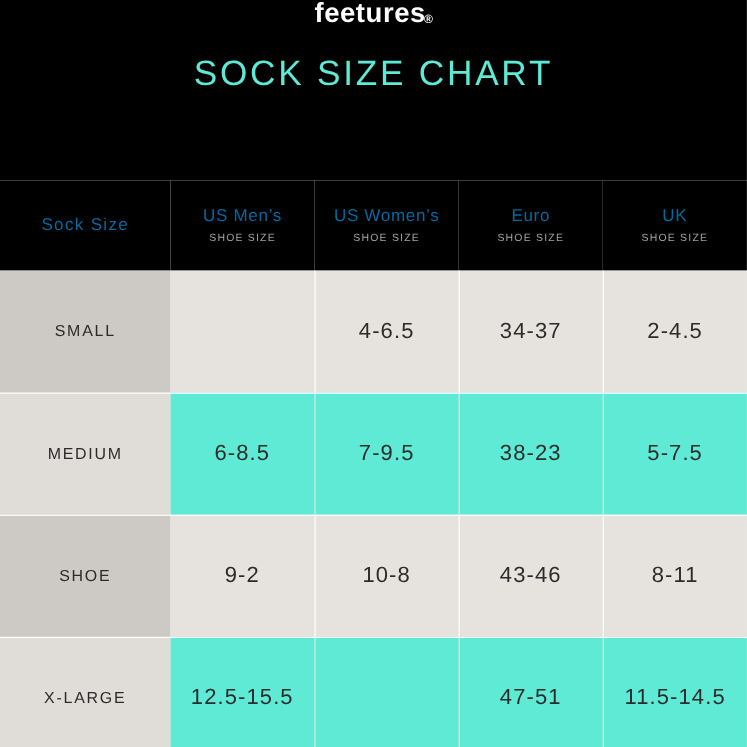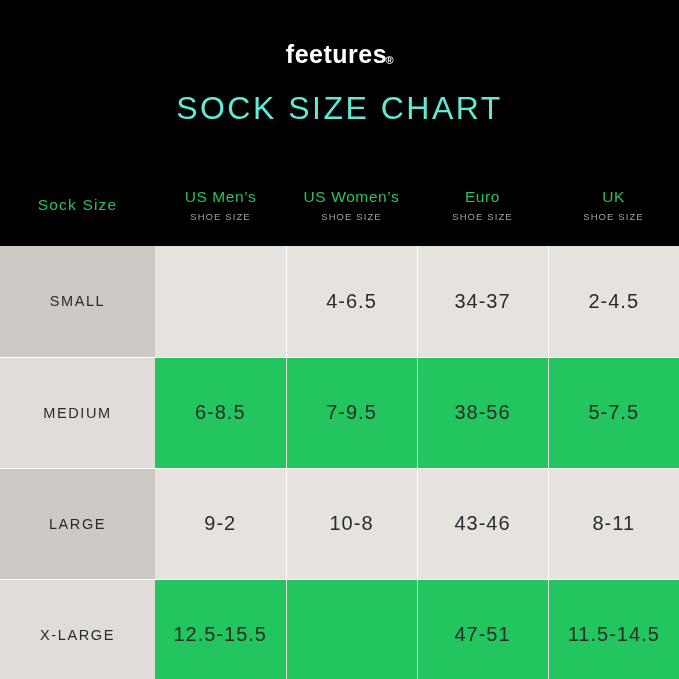--- a/index.html
+++ b/index.html
@@ -23,21 +23,20 @@
   
   .header {
     background: #000000;
     height: 164px;
     width: 100%;
     box-sizing: border-box;
     display: flex;
     flex-direction: column;
     align-items: center;
     justify-content: flex-start;
-    padding-top: 42px;
   }
   .brand {
     color: #ffffff;
     font-size: 25px;
     font-weight: bold;
     letter-spacing: 0.5px;
     line-height: 1;
     position: relative;
     padding-right: 6px;
   }
@@ -80,21 +79,21 @@
   }
   thead th {
     color: #b5b1ac;
     font-weight: normal;
     padding: 0;
   }
   thead th .h-main {
     display: block;
     font-size: 15.5px;
     letter-spacing: 0.6px;
-    color: #22c55e;
+    color: #0369a1;
   }
   thead th .h-sub {
     display: block;
     font-size: 9.5px;
     letter-spacing: 1.1px;
     margin-top: 5px;
     color: #a5a19c;
   }
   thead th.first .h-main {
     font-size: 15.5px;
@@ -112,21 +111,21 @@
     border-bottom: 1px solid #ffffff;
   }
   tbody td.label {
     letter-spacing: 1.6px;
     font-size: 14.5px;
   }
   
   tbody tr.shade td.label { background: #cdc9c4; text-align: center; }
   tbody tr.shade td.val   { background: #e6e2de; }
   tbody tr.plain td.label { background: #e0dcd8; }
-  tbody tr.plain td.val   { background: #22c55e; }
+  tbody tr.plain td.val   { background: #5eead4; }
 
   
   tbody td.val {
     border-right: 1px solid #ffffff;
   }
   tbody td.val:last-child {
     border-right: none;
   }
   tbody tr.plain td.val {
     border-right: 1px solid #e2ded9;
@@ -183,25 +182,25 @@
         <td class="label">SMALL</td>
         <td class="val"></td>
         <td class="val">4-6.5</td>
         <td class="val">34-37</td>
         <td class="val">2-4.5</td>
       </tr>
       <tr class="plain">
         <td class="label">MEDIUM</td>
         <td class="val">6-8.5</td>
         <td class="val">7-9.5</td>
-        <td class="val">38-56</td>
+        <td class="val">38-23</td>
         <td class="val">5-7.5</td>
       </tr>
       <tr class="shade">
-        <td class="label">LARGE</td>
+        <td class="label">SHOE</td>
         <td class="val">9-2</td>
         <td class="val">10-8</td>
         <td class="val">43-46</td>
         <td class="val">8-11</td>
       </tr>
       <tr class="plain">
         <td class="label">X-LARGE</td>
         <td class="val">12.5-15.5</td>
         <td class="val"></td>
         <td class="val">47-51</td>

